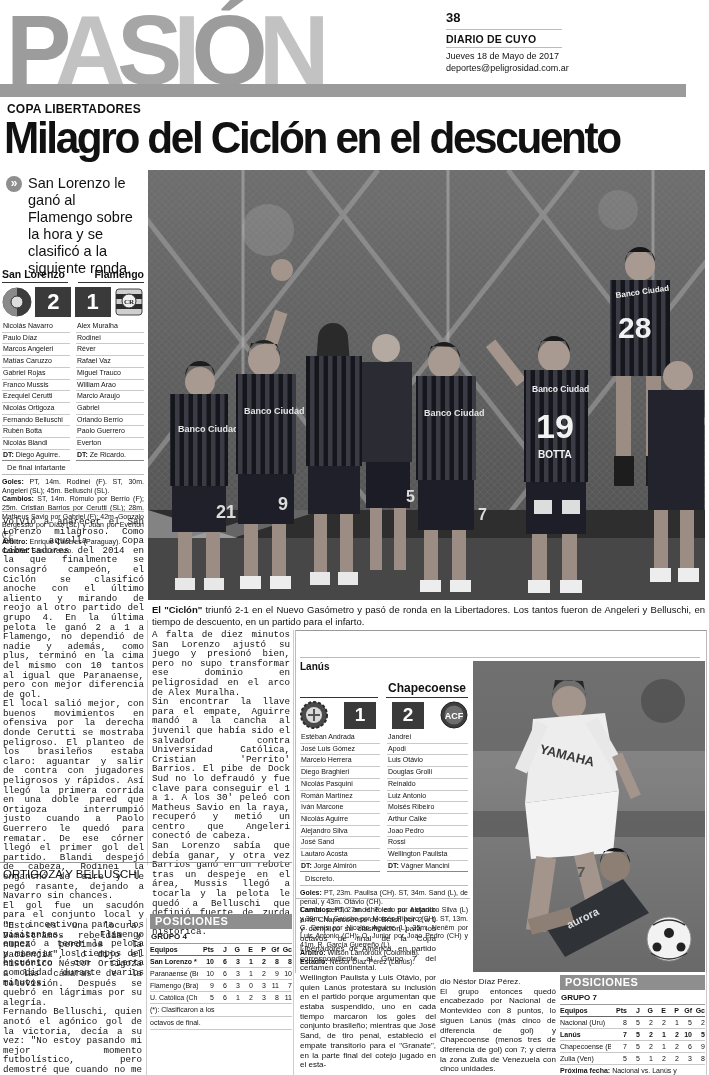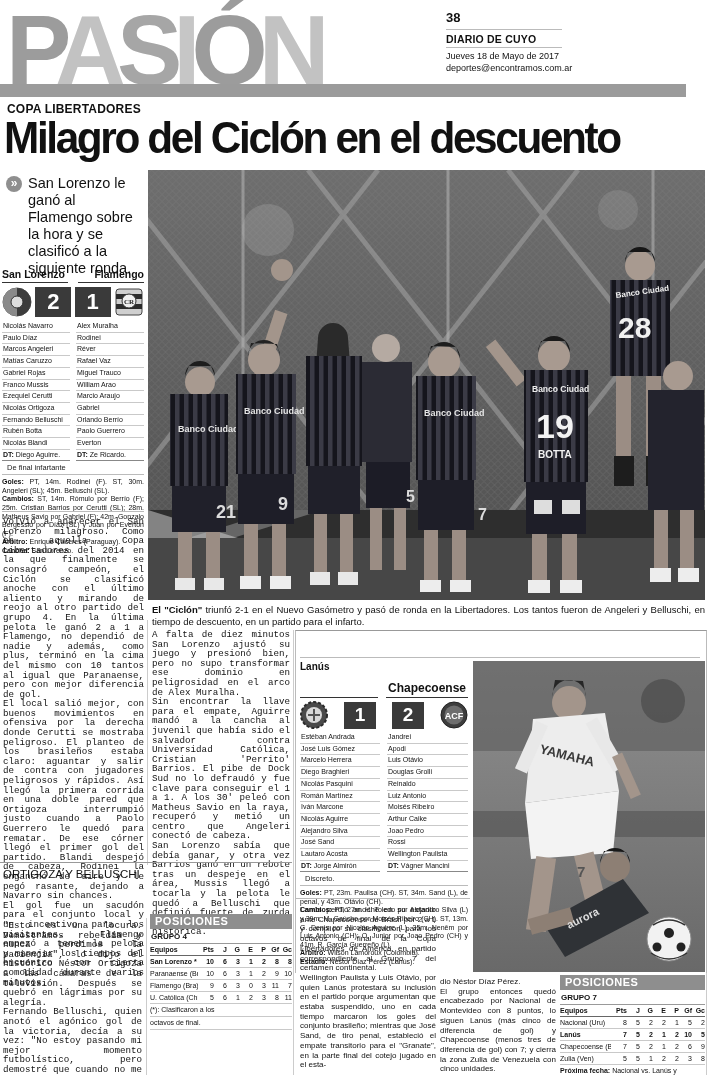--- a/index.html
+++ b/index.html
@@ -44,21 +44,21 @@
 
   <div class="abs" style="left:6px;top:-6px;height:92px;white-space:nowrap;">
     <span class="logo-letter" style="font-size:98px;color:#9c9c9c;letter-spacing:-9px;">P</span><span class="logo-letter" style="font-size:98px;color:#c2c2c2;letter-spacing:-9px;">A</span><span class="logo-letter" style="font-size:98px;color:#a6a6a6;letter-spacing:-9px;">S</span><span class="logo-letter" style="font-size:98px;color:#c6c6c6;letter-spacing:-9px;">I</span><span class="logo-letter" style="font-size:98px;color:#9c9c9c;letter-spacing:-9px;">Ó</span><span class="logo-letter" style="font-size:98px;color:#c2c2c2;letter-spacing:-9px;">N</span>
   </div>
 
   <div class="abs" style="left:446px;top:10px;font-weight:bold;font-size:13px;">38</div>
   <div class="abs hairline" style="left:446px;top:29px;width:116px;height:1px;"></div>
   <div class="abs" style="left:446px;top:33px;font-weight:bold;font-size:10.5px;letter-spacing:.2px;">DIARIO DE CUYO</div>
   <div class="abs hairline" style="left:446px;top:47px;width:116px;height:1px;"></div>
   <div class="abs" style="left:446px;top:51px;font-size:9px;">Jueves 18 de Mayo de 2017</div>
-  <div class="abs" style="left:446px;top:63px;font-size:9px;">deportes@encontramos.com.ar</div>
+  <div class="abs" style="left:446px;top:63px;font-size:9px;">deportes@peligrosidad.com.ar</div>
 
   <div class="abs" style="left:0;top:84px;width:686px;height:13px;background:#9b9b9b;"></div>
 
   <div class="abs kicker" style="left:7px;top:102px;">COPA LIBERTADORES</div>
   <div class="abs headline-main" style="left:4px;top:112px;">Milagro del Ciclón en el descuento</div>
 
   <div class="abs" style="left:6px;top:176px;width:16px;height:16px;border-radius:50%;background:#8f8f8f;color:#fff;font-weight:bold;font-size:12px;line-height:15px;text-align:center;">»</div>
   <div class="abs lead" style="left:28px;top:175px;width:115px;">San Lorenzo le ganó al Flamengo sobre la hora y se clasificó a la siguiente ronda.</div>
 
   <div class="abs" style="left:148px;top:170px;width:557px;height:430px;background:#606060;overflow:hidden;">

